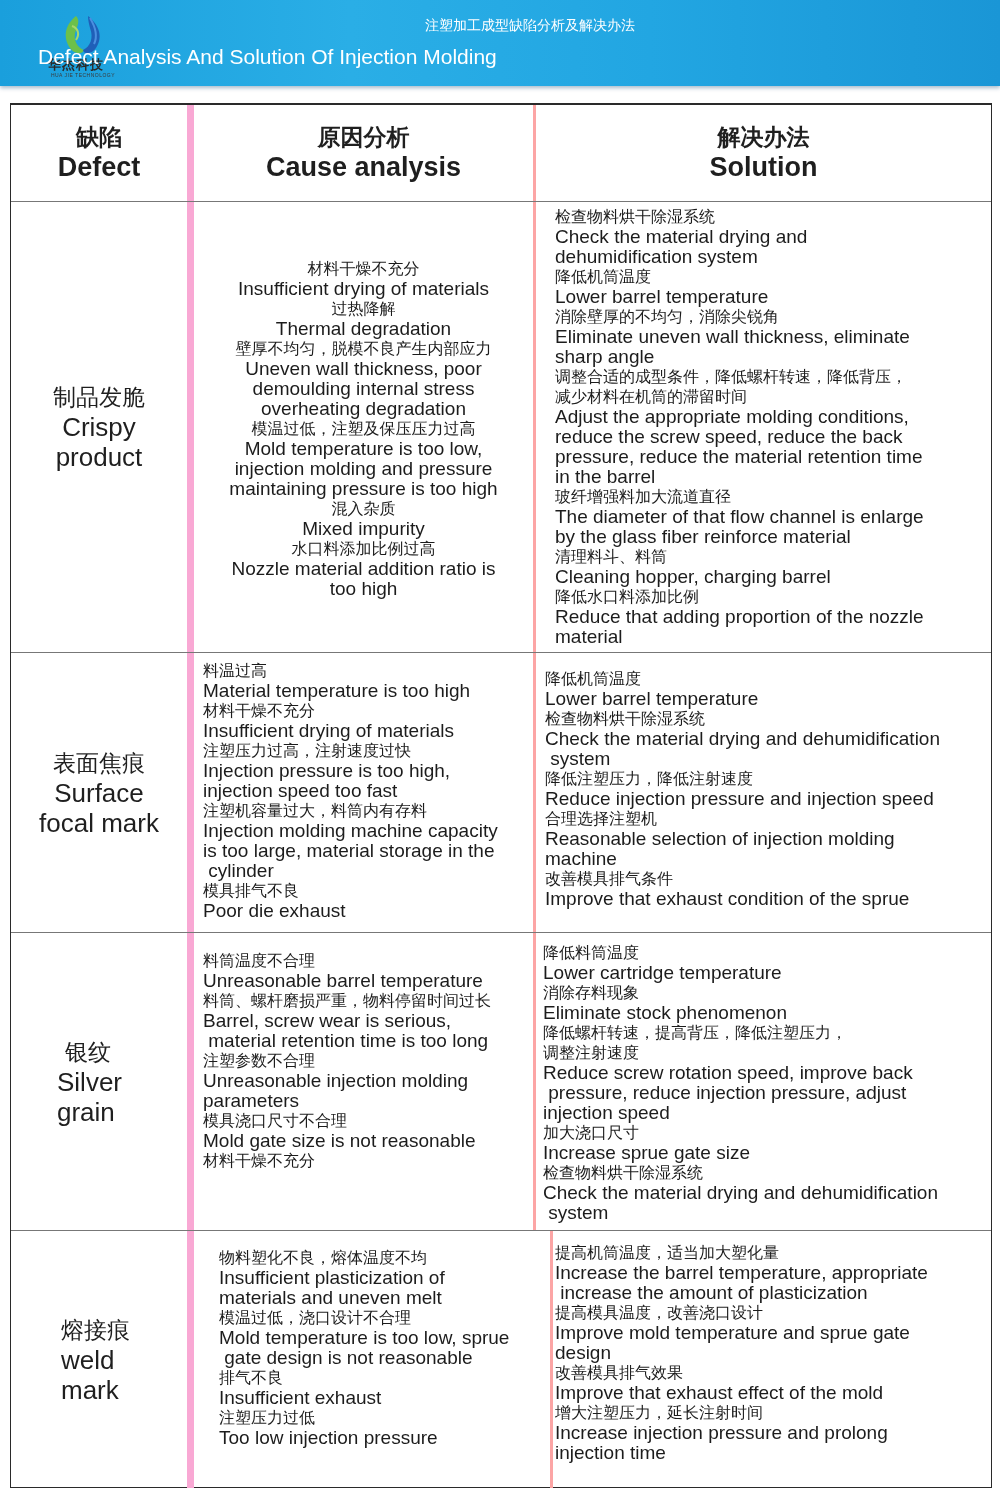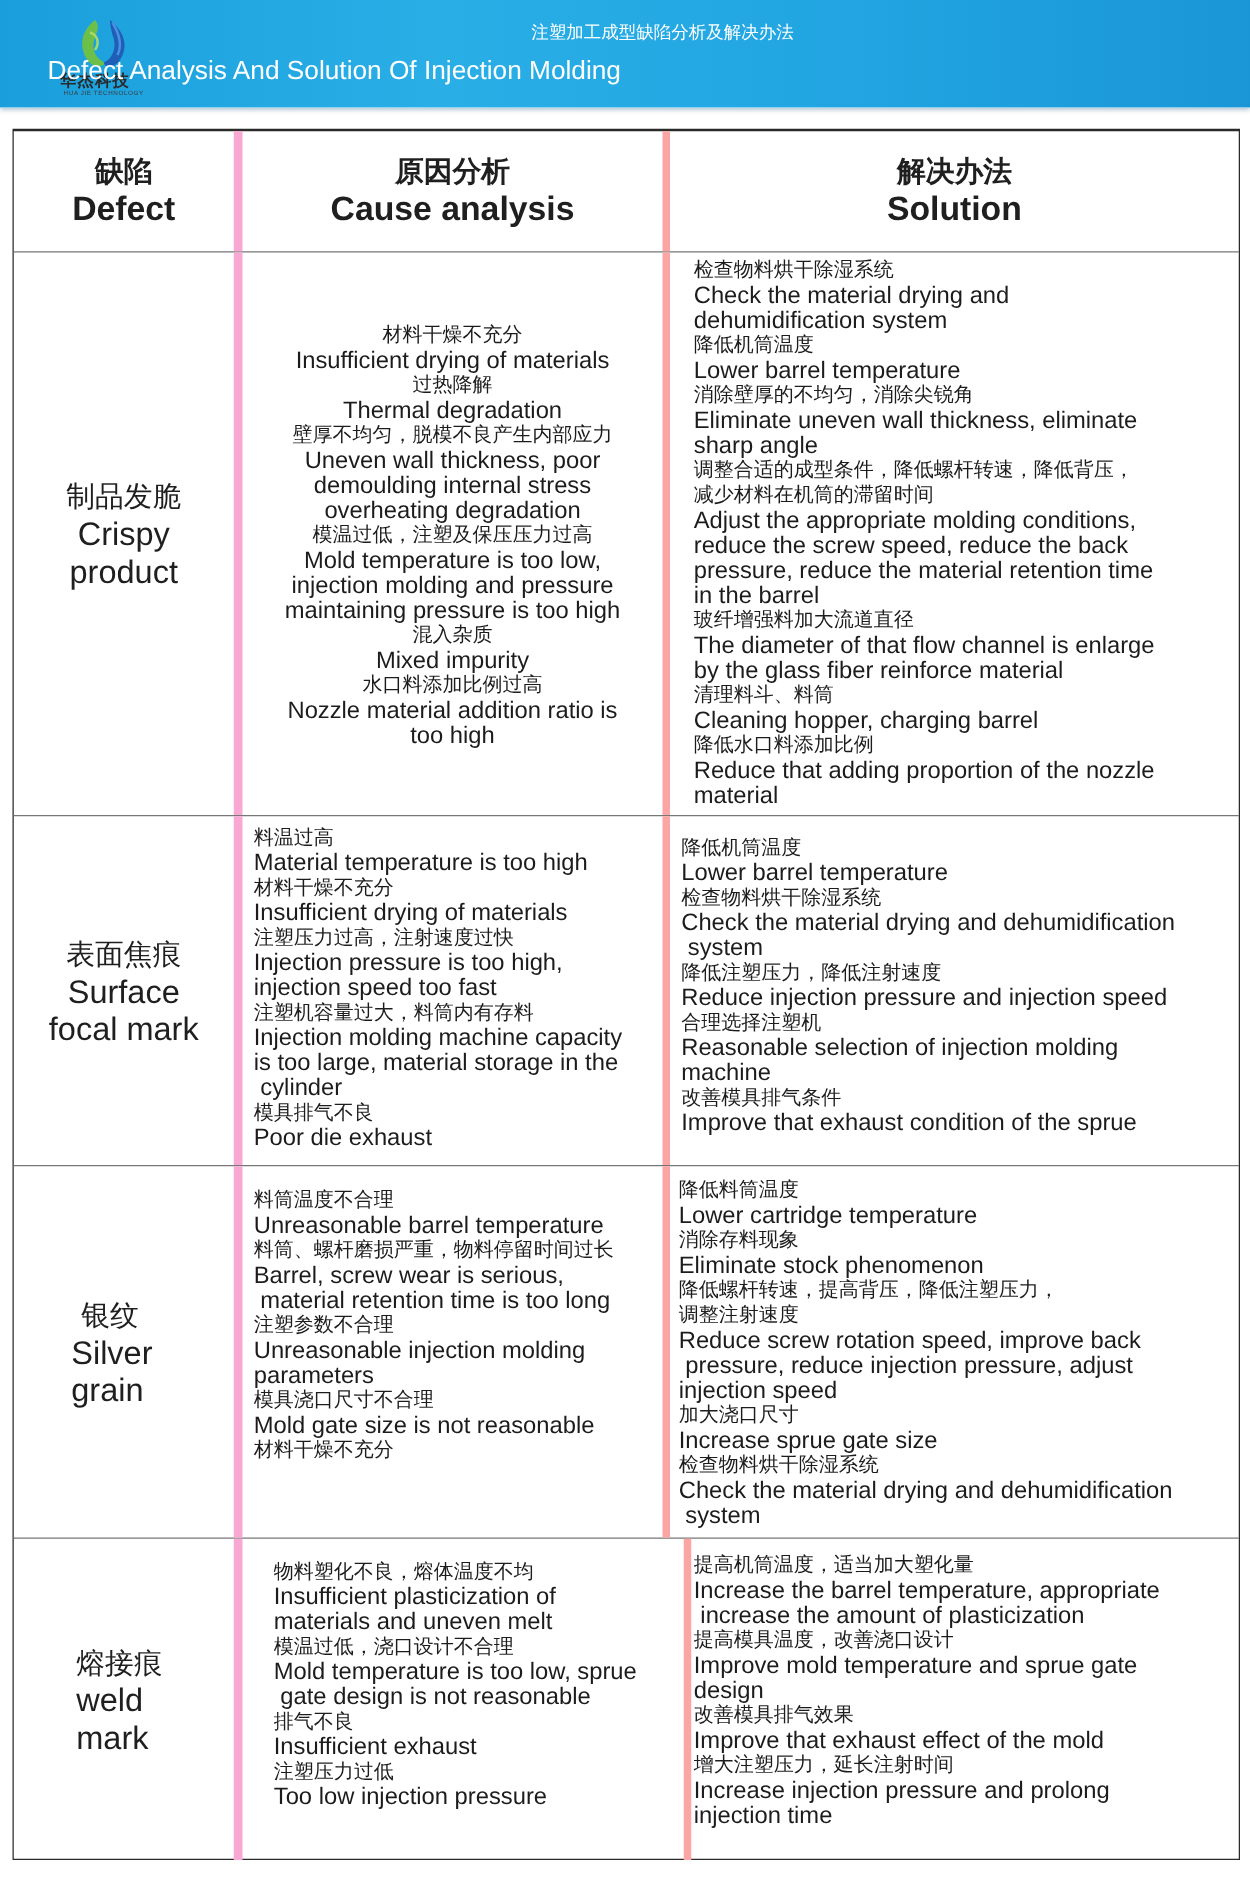--- a/index.html
+++ b/index.html
@@ -30,21 +30,21 @@
       color: #ffffff; font-size: 21px; line-height: 26px;
     }
 
     .table {
       position: absolute; left: 10px; top: 103px; width: 982px; height: 1385px;
       border: 1.5px solid #2a2a2a; border-top: 2px solid #2a2a2a;
     }
     .row { position: absolute; left: 0; width: 100%; border-bottom: 1px solid #777; }
     .cell { position: absolute; top: 0; height: 100%; }
     .c1 { left: 0; width: 183px; border-right: 7px solid #f9a8d4; }
-    .c2 { left: 183px; width: 342px; border-right: 6px solid #fca5a5; }
+    .c2 { left: 183px; width: 342px; border-right: 3px solid #fca5a5; }
     .c3 { left: 525px; width: 455px; }
 
     .head-cell {
       display: flex; flex-direction: column; align-items: center; justify-content: center; text-align: center;
     }
     .head-cn { font-size: 23px; line-height: 28px; font-weight: bold; color: #1f1f1f; }
     .head-en { font-size: 27px; line-height: 32px; font-weight: bold; color: #1f1f1f; }
 
     .defect-cell {
       display: flex; flex-direction: column; align-items: center; justify-content: center; text-align: center;

